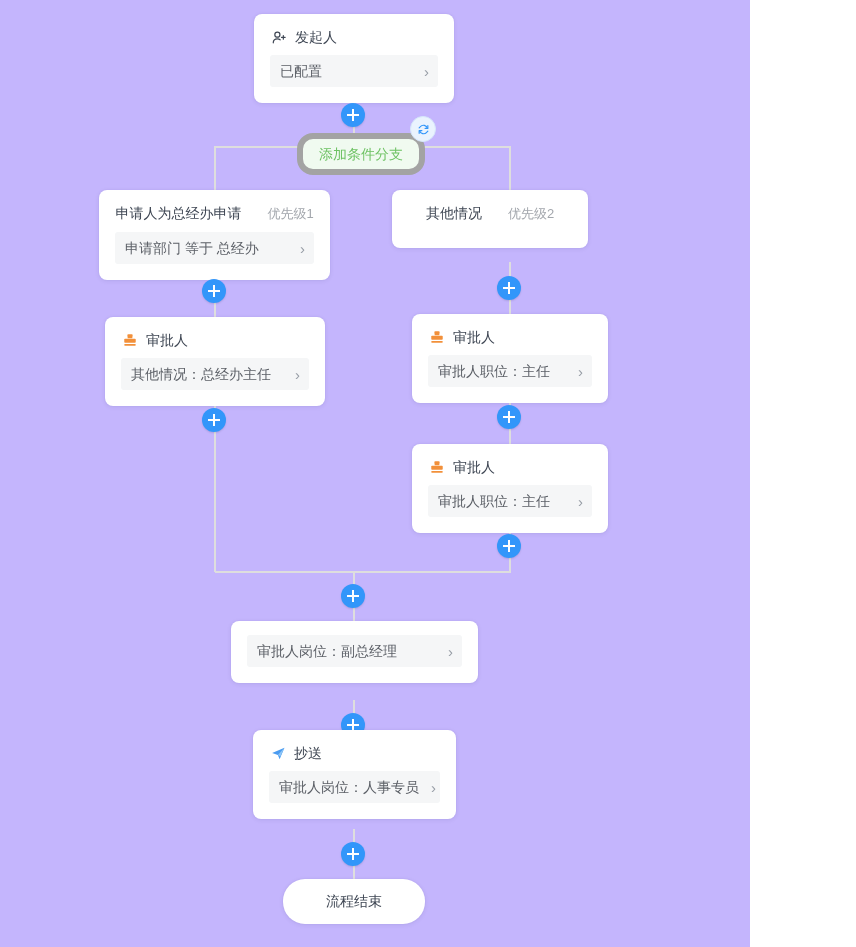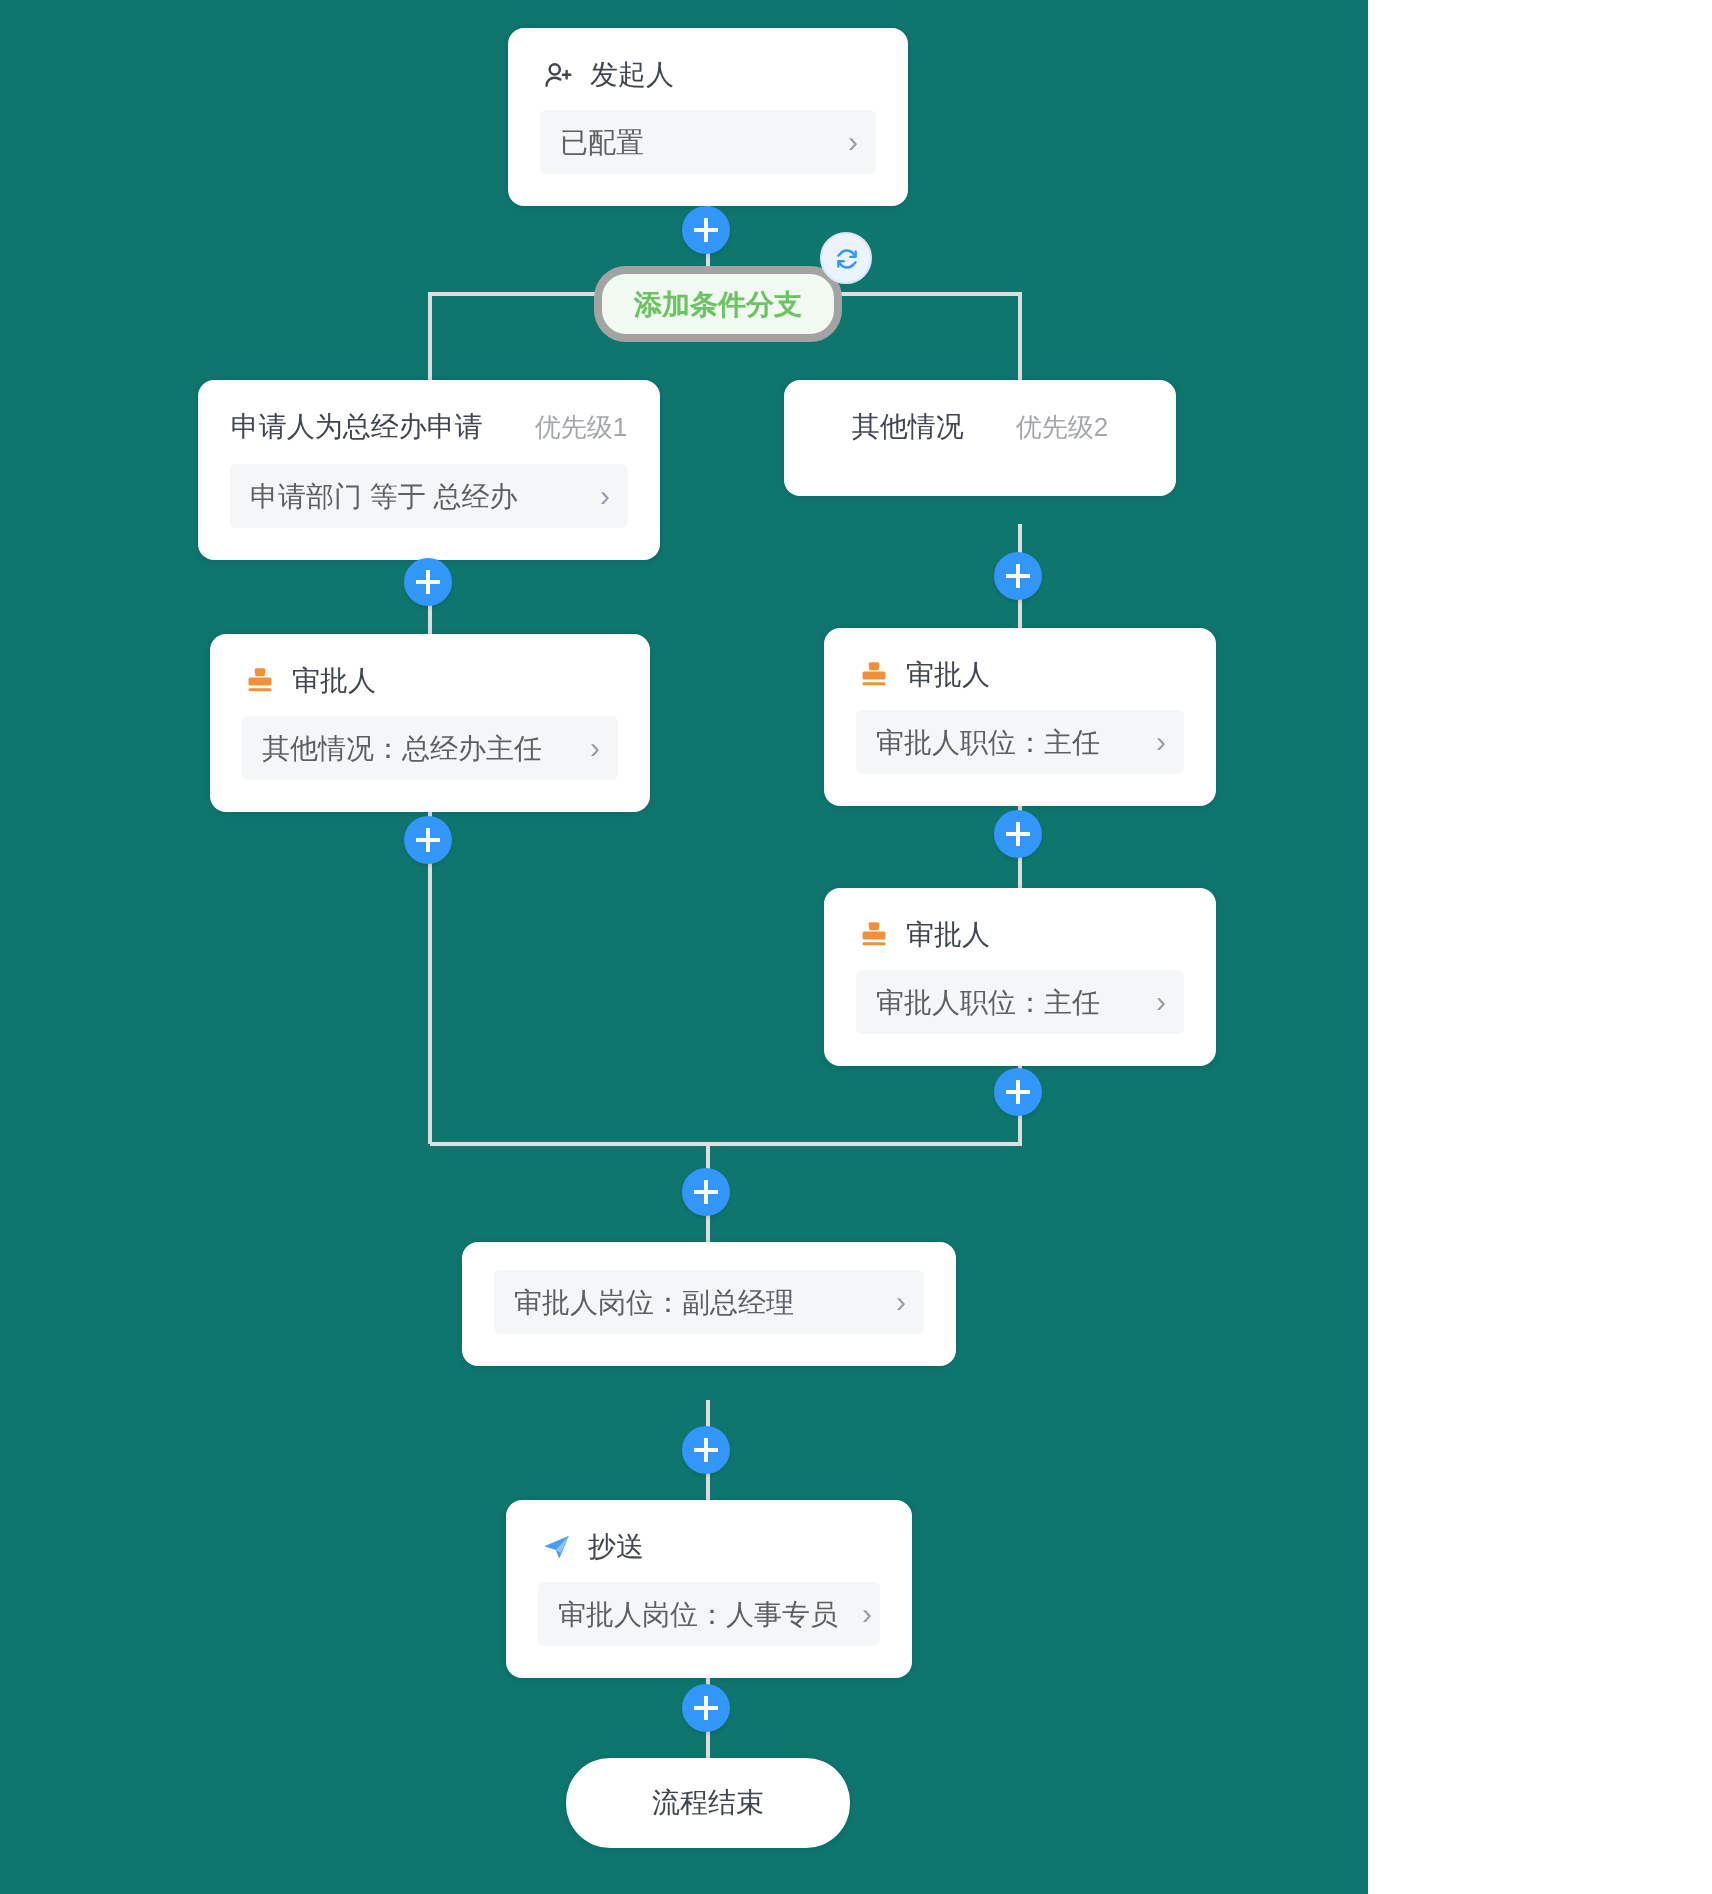--- a/index.html
+++ b/index.html
@@ -3,23 +3,23 @@
 <meta charset="utf-8">
 <style>
   * { box-sizing: border-box; }
   html, body {
     margin: 0; padding: 0;
     background: #ffffff;
     font-family: "Liberation Sans", "DejaVu Sans", sans-serif;
   }
   #canvas {
     position: relative;
-    width: 684px;
+    width: 750px;
     height: 947px;
-    background: #0f766e;
+    background: #c4b5fd;
     overflow: hidden;
   }
 
   
   .vline {
     position: absolute;
     width: 2px;
     background: #dedede;
   }
   .hline {
@@ -106,29 +106,28 @@
     margin-bottom: 9px;
     white-space: nowrap;
   }
   .cond-name { font-size: 14px; color: #3e4653; line-height: 18px; }
   .cond-prio { font-size: 13px; color: #a3a7ad; margin-left: 26px; }
 
   
   .branch-btn {
     position: absolute;
     background: #f0faf0;
-    border: 4px solid #a3a3a3;
+    border: 6px solid #a3a3a3;
     color: #6dc263;
     border-radius: 16px;
     font-size: 14px;
     line-height: 18px;
     padding: 6px 16px;
     cursor: pointer;
     white-space: nowrap;
-    font-weight: bold;
   }
   .sync-btn {
     position: absolute;
     width: 26px; height: 26px;
     border-radius: 50%;
     background: #eaf3fe;
     border: 1px solid #d6e7fb;
     display: flex;
     align-items: center;
     justify-content: center;
@@ -290,21 +289,21 @@
 
   <div class="card" style="left:231px; top:621px; width:247px;">
     <div class="card-body">
       <span>审批人岗位：副总经理</span>
       <span class="chev">›</span>
     </div>
   </div>
 
   <div class="plus" style="left:341px; top:713px;"></div>
 
-  <div class="card" style="left:253px; top:750px; width:203px;">
+  <div class="card" style="left:253px; top:730px; width:203px;">
     <div class="card-title">
       <span class="ico">
         <svg width="17" height="17" viewBox="0 0 24 24">
           <path d="M3 11.4 20.4 4 13.6 20.2l-2.5-6.1z" fill="#4A9BF0"></path>
           <path d="M11.1 14.1 20.4 4l-5.9 12.3z" fill="#8EC5F6"></path>
         </svg>
       </span>
       <span>抄送</span>
     </div>
     <div class="card-body">

